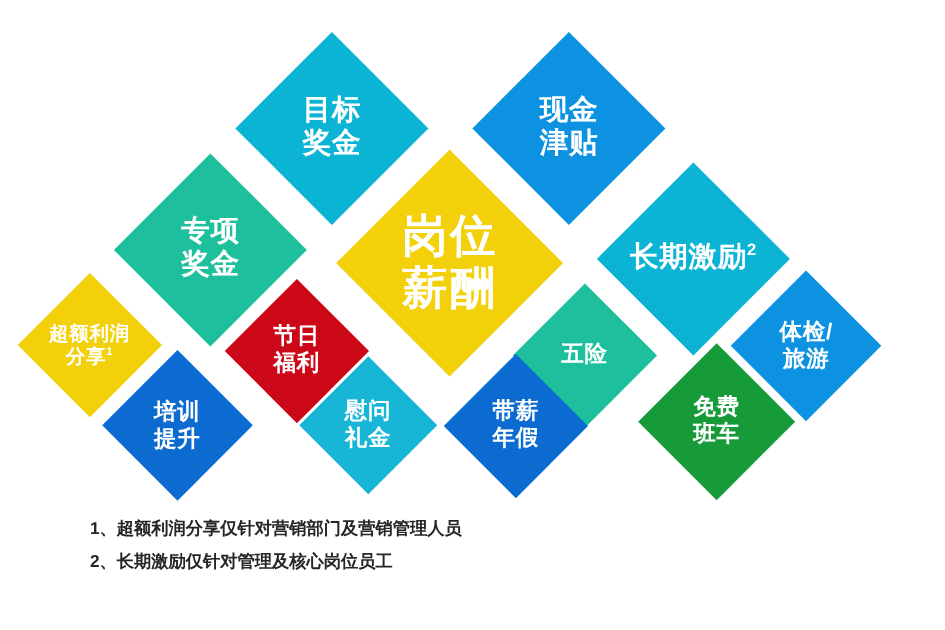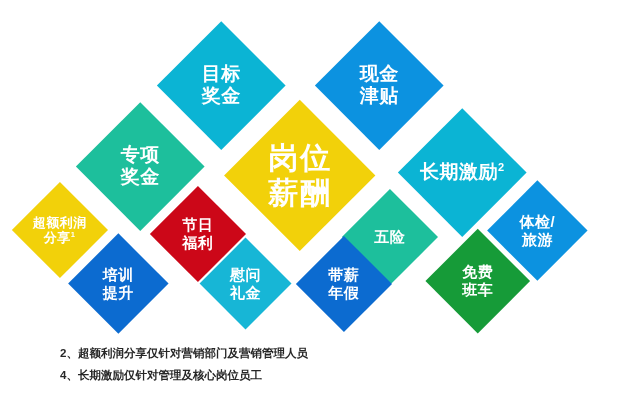--- a/index.html
+++ b/index.html
@@ -113,16 +113,16 @@
       <div class="diamond t-med" style="width: 67.8823px; height: 67.8823px; left: 310.059px; top: 250.059px; background: rgb(12, 107, 208);">
         <span class="label">带薪
 年假</span>
       </div>
       <div class="diamond t-med" style="width: 73.5391px; height: 73.5391px; left: 441.23px; top: 244.23px; background: rgb(22, 155, 56);">
         <span class="label">免费
 班车</span>
       </div>
     </div>
   <div id="footnotes">
-      <div class="footnote" style="color: rgb(38, 38, 38);">2、超额利润分享仅针对营销部门及营销管理人员</div>
-      <div class="footnote" style="color: rgb(38, 38, 38);">4、长期激励仅针对管理及核心岗位员工</div>
+      <div class="footnote" style="color: rgb(38, 38, 38);">1、超额利润分享仅针对营销部门及营销管理人员</div>
+      <div class="footnote" style="color: rgb(38, 38, 38);">2、长期激励仅针对管理及核心岗位员工</div>
     </div>
 </div>
 
 </body></html>

